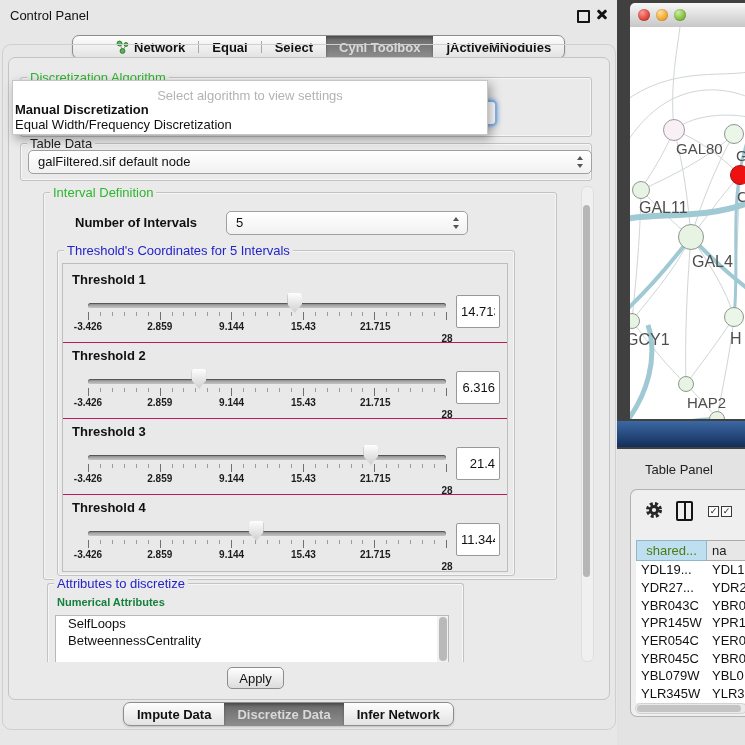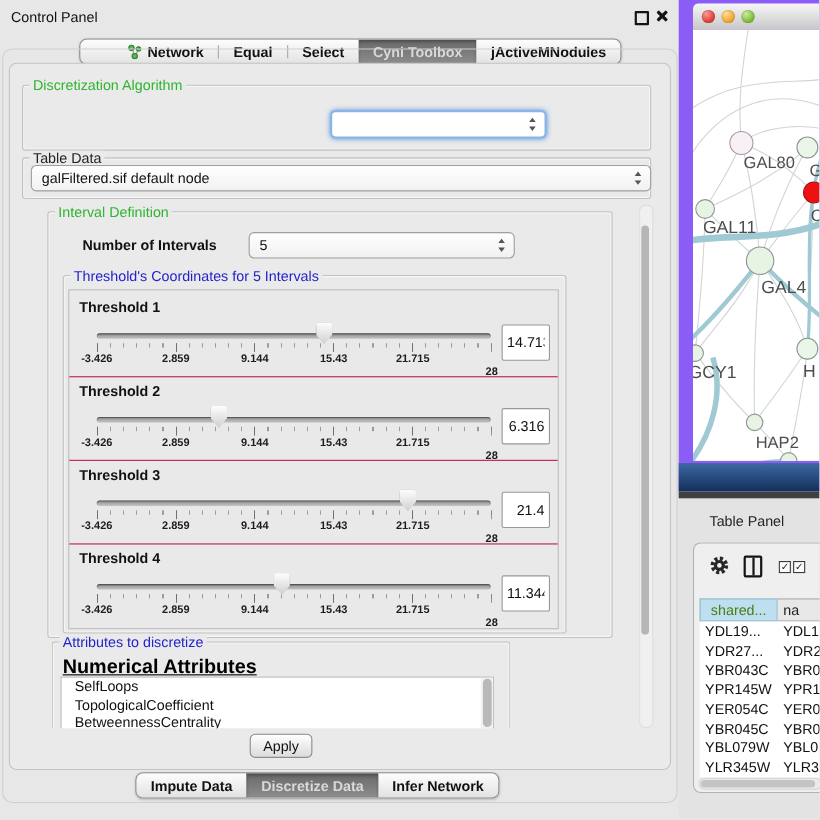--- a/index.html
+++ b/index.html
@@ -72,43 +72,43 @@
          background-size:100% 8px,100% 4px;background-repeat:no-repeat;}
   .tlabels{position:absolute;left:1px;top:55px;width:359px;height:13px;}
   .tl{position:absolute;top:0;transform:translateX(-50%);font-size:10px;font-weight:bold;color:#1c1c1c;white-space:nowrap;}
   .tlabels span:nth-of-type(1){left:0%;} .tlabels span:nth-of-type(2){left:20%;}
   .tlabels span:nth-of-type(3){left:40%;} .tlabels span:nth-of-type(4){left:60%;}
   .tlabels span:nth-of-type(5){left:80%;} .tlabels span:nth-of-type(6){left:100%;margin-top:12px;}
   .valbox{position:absolute;right:7px;top:29px;width:44px;height:33px;box-sizing:border-box;
           border:1px solid #989898;border-radius:2px;background:#fff;font-size:13px;text-align:right;
           padding:0 4px;font-family:inherit;color:#111;}
   .attrs-group{left:33px;top:399px;width:415px;height:85px;border-bottom:none;}
-  .attrs-label{position:absolute;left:43px;top:412px;font-weight:bold;font-size:18px;color:#000000;text-decoration:underline;}
+  .attrs-label{position:absolute;left:43px;top:412px;font-weight:bold;font-size:11px;color:#15803d;}
   .attr-list{position:absolute;left:41px;top:431px;width:392px;height:60px;background:#fff;
              border:1px solid #b8b8b8;overflow:hidden;}
   .attr-item{font-size:13px;color:#111;padding:1px 0 1px 12px;line-height:14.5px;white-space:nowrap;}
   .list-scroll{position:absolute;right:0px;top:0px;width:11px;height:60px;background:#f2f2f2;}
   .list-thumb{position:absolute;left:1.5px;top:1px;width:8px;height:44px;background:#b9b9b9;border-radius:4px;}
   .apply{position:absolute;left:227px;top:667px;width:57px;height:22px;border:1px solid #8c8c8c;border-radius:5px;
          background:linear-gradient(#fefefe,#dcdcdc);font-size:13px;color:#111;font-family:inherit;}
   
-  #net-frame{position:absolute;left:617px;top:0;width:128px;height:447px;background:#8b5cf6;}
+  #net-frame{position:absolute;left:617px;top:0;width:128px;height:447px;background:#404040;}
   .net-bottom{position:absolute;left:0;bottom:0;width:100%;height:26px;background:linear-gradient(#3c68a4,#142f5a);}
   .net-titlebar{position:absolute;left:13px;top:3px;width:115px;height:24px;
                 background:linear-gradient(#f7f7f7,#c7c7c7);border-bottom:1px solid #8f8f8f;border-radius:5px 0 0 0;}
   .light{position:absolute;top:6px;width:12px;height:12px;border-radius:50%;box-shadow:inset 0 0 1px rgba(0,0,0,.4);}
   .lt-red{left:8px;background:radial-gradient(circle at 35% 30%,#fb9a94,#e0453c 60%,#b02920);}
   .lt-yellow{left:26px;background:radial-gradient(circle at 35% 30%,#fde098,#f2a733 60%,#c97f12);}
   .lt-green{left:44px;background:radial-gradient(circle at 35% 30%,#cdeca0,#82bd3e 60%,#5c9622);}
   .net-canvas{position:absolute;left:13px;top:27px;width:115px;height:392px;background:#fff;overflow:hidden;}
   .net-canvas svg{position:absolute;left:0;top:0;}
   .net-node{position:absolute;border-radius:50%;border:1px solid #8f958f;box-sizing:border-box;}
   .net-label{position:absolute;color:#4e4e4e;white-space:nowrap;}
   
-  #tp-area{position:absolute;left:617px;top:447px;width:128px;height:298px;background:#e3e3e3;border-top:6px solid #404040;box-sizing:border-box;}
+  #tp-area{position:absolute;left:617px;top:447px;width:128px;height:298px;background:#e3e3e3;border-top:2px solid #404040;box-sizing:border-box;}
   .tp-title{position:absolute;left:28px;top:13px;font-size:13px;color:#222;}
   .tp-box{position:absolute;left:13px;top:40px;width:120px;height:226px;background:#efefef;
           border:1px solid #b2b2b2;border-right:none;border-radius:7px 0 0 7px;}
   .gear{position:absolute;left:14px;top:11px;}
   .cols-icon{position:absolute;left:45px;top:11px;width:13px;height:16px;border:2px solid #141414;border-radius:2px;}
   .cols-icon::before{content:"";position:absolute;left:50%;top:0;width:2px;height:100%;background:#141414;transform:translateX(-50%);}
   .cb{position:absolute;top:16px;width:9px;height:9px;border:1.5px solid #3a3a3a;background:#fafafa;
       font-size:9px;line-height:8px;text-align:center;color:#222;}
   .cb::after{content:"\2713";}
   .cb1{left:77px;} .cb2{left:90px;}
@@ -167,20 +167,25 @@
   <div class="cp-outer"></div>
   <div class="cp-main"></div>
 
   <div class="group algo-group">
     <span class="group-title g-green">Discretization Algorithm</span>
   </div>
   <div class="focus-combo">
       <span class="spin"></span>
     </div>
 
+  <div class="popup">
+    <div class="ph">Select algorithm to view settings</div>
+    <div class="opt opt1">Manual Discretization</div>
+    <div class="opt opt2">Equal Width/Frequency Discretization</div>
+  </div>
 
   <div class="group td-group">
     <span class="group-title g-dark">Table Data</span>
   </div>
   <div class="combo table-combo">
     <span class="ctext">galFiltered.sif default node</span>
     <span class="spin"></span>
   </div>
 
   <div class="viewport">
@@ -269,21 +274,20 @@
         <input class="valbox" value="11.344" style="">
       </div>
     </div>
 
     <div class="group attrs-group">
       <span class="group-title g-blue">Attributes to discretize</span>
     </div>
     <span class="attrs-label">Numerical Attributes</span>
     <div class="attr-list">
       <div class="attr-item">SelfLoops</div>
-        <div class="attr-item">TopologicalCoefficient</div>
         <div class="attr-item">BetweennessCentrality</div>
       <div class="list-scroll">
           <div class="list-thumb"></div>
         </div>
     </div>
   </div>
 
   <div class="vscroll">
       <div class="vthumb"></div>
     </div>

